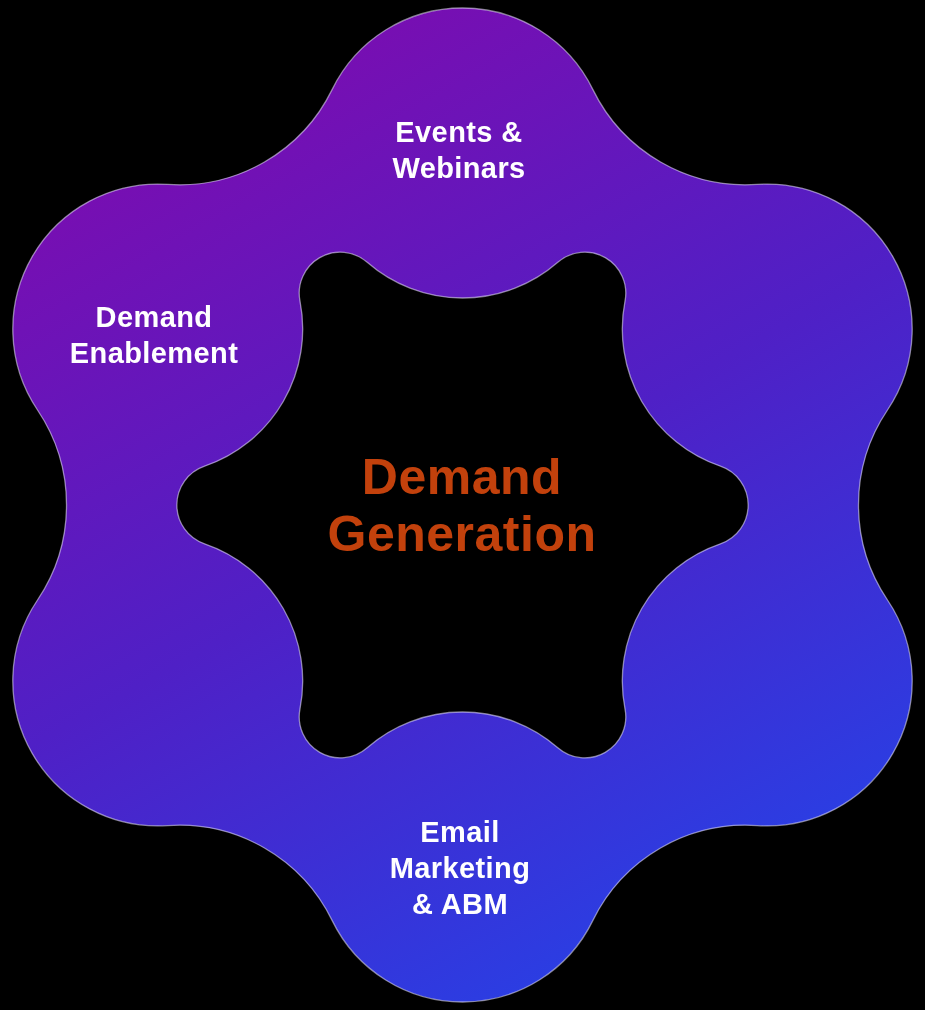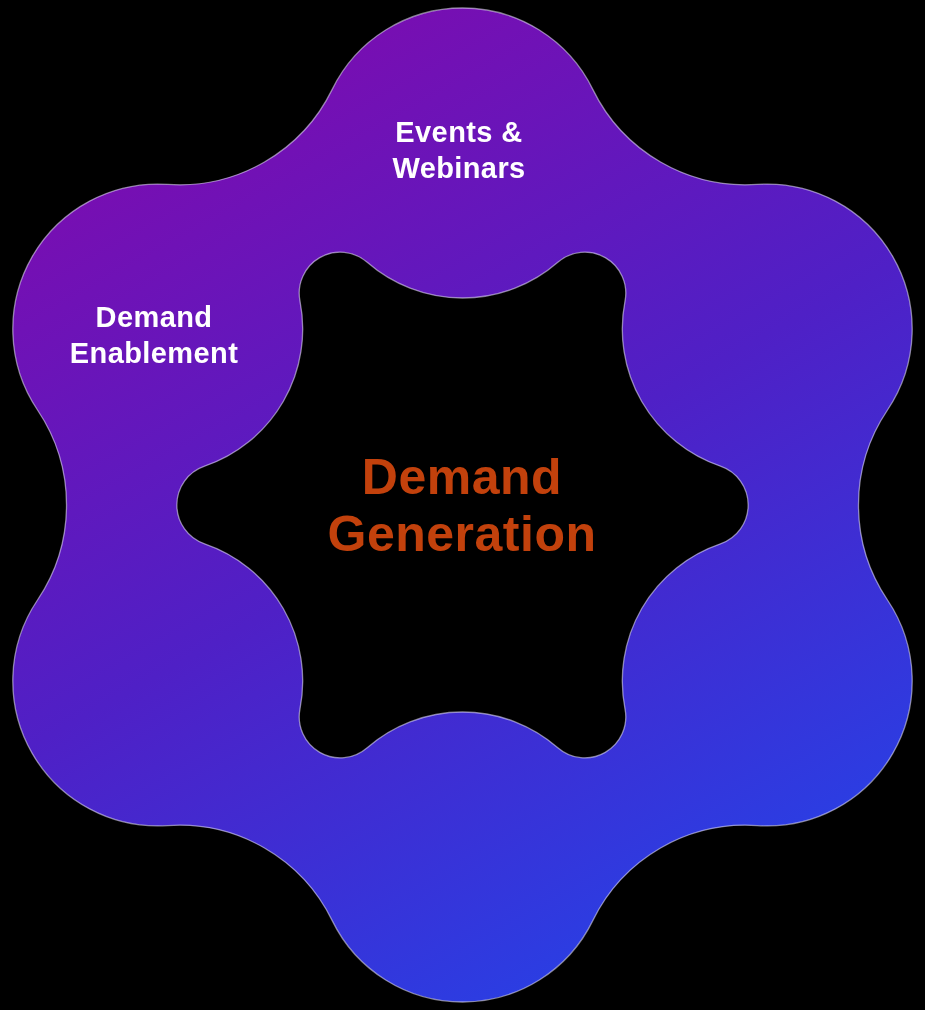--- a/index.html
+++ b/index.html
@@ -85,20 +85,23 @@
          A145 145 0 0 0 300 301.1
          A41 41 0 0 1 367.2 262.3
          Z"></path>
   </svg>
 
   <div class="label node-label" style="left:459px; top:150px;">Events &amp;
 Webinars</div>
 
 
 
+  <div class="label node-label" style="left:460px; top:868px;">Email
+Marketing
+&amp; ABM</div>
 
 
   <div class="label node-label" style="left:154px; top:335px;">Demand
 Enablement</div>
 
   <div class="label center-title" style="left:462px; top:506px;">Demand
 Generation</div>
 
 </div>
 

